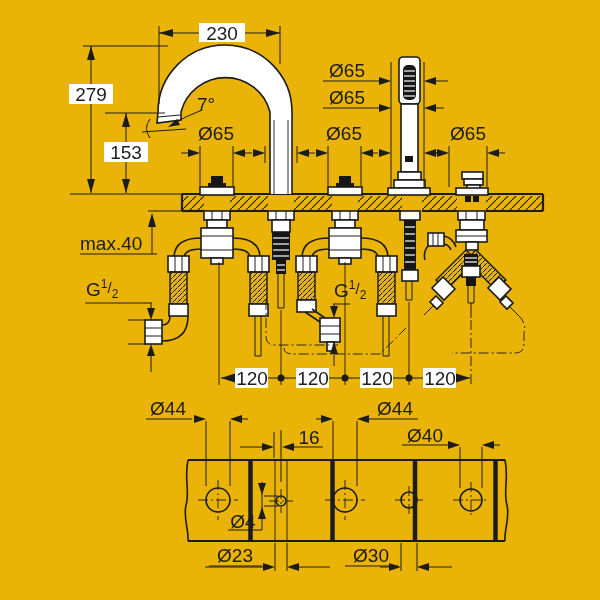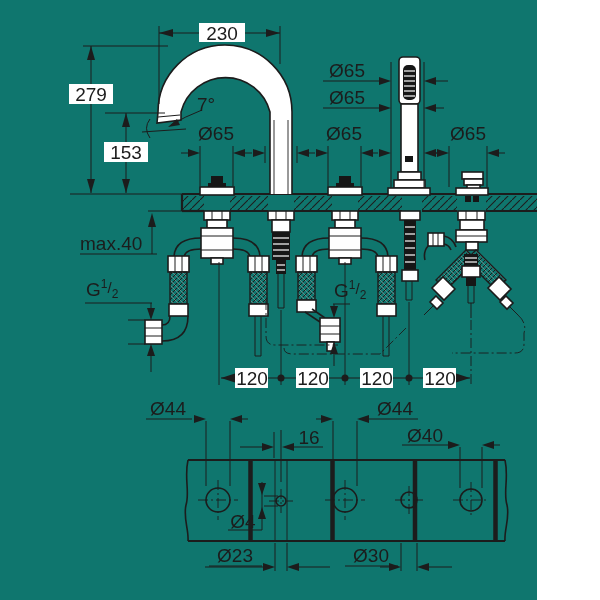--- a/index.html
+++ b/index.html
@@ -1,16 +1,16 @@
 <!DOCTYPE html>
 <html><head>
 <meta charset="utf-8">
 <style>
   html,body{margin:0;padding:0;background:#fff;}
-  #stage{position:relative;width:537px;height:600px;background:#0f766e;overflow:hidden;}
+  #stage{position:relative;width:600px;height:600px;background:#eab308;overflow:hidden;}
   svg{display:block;}
   .s  {stroke:#1c1c1c;stroke-width:1.6;fill:none;}
   .sw {stroke:#1c1c1c;stroke-width:1.6;fill:#ffffff;}
   .s2 {stroke:#1c1c1c;stroke-width:2.2;fill:none;}
   .s4 {stroke:#1c1c1c;stroke-width:4.5;fill:none;}
   .t  {stroke:#1c1c1c;stroke-width:1;fill:none;}
   .tt {stroke:#1c1c1c;stroke-width:0.9;fill:none;}
   .dk {fill:#161616;stroke:none;}
   .wl {stroke:#ffffff;stroke-width:1.2;fill:none;}
   .tri{fill:#1c1c1c;stroke:none;}

